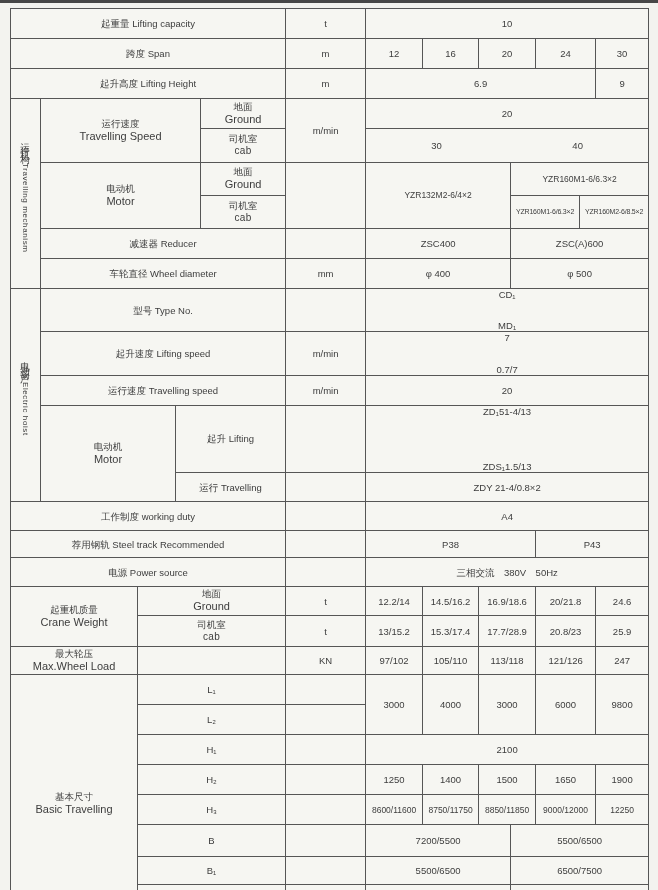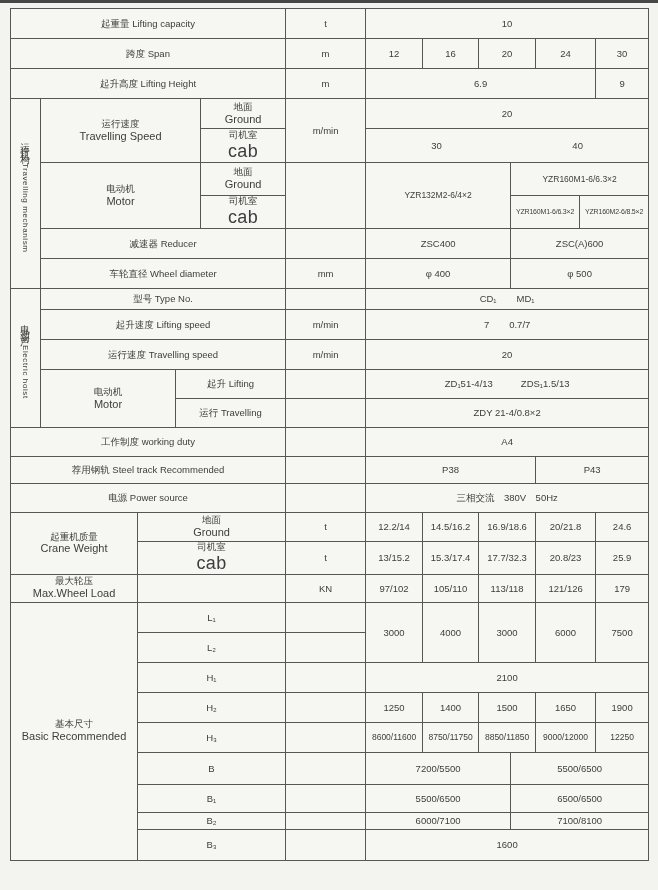--- a/index.html
+++ b/index.html
@@ -24,34 +24,34 @@
     padding:0;
     text-align:center;
     vertical-align:middle;
     font-size:9.5px;
     line-height:1.18;
     overflow:hidden;
     white-space:nowrap;
   }
   .en{font-size:11px;}
   .l2 div{line-height:1.15;}
-  .cab{font-size:18px;letter-spacing:0.3px;}
+  .cab{font-size:10px;letter-spacing:0.3px;}
   .sm{font-size:8.5px;}
   .xs{font-size:7px;letter-spacing:-0.2px;}
   td.vert{vertical-align:middle;}
   .vwrap{display:flex;justify-content:center;align-items:center;}
   .vtext{
     writing-mode:vertical-rl;
     text-orientation:mixed;
     display:inline-block;
   }
   .vtext .zh-v{font-size:9.5px;letter-spacing:4px;}
   .vtext .en-v{font-size:8px;letter-spacing:0.6px;padding-top:9px;}
-  .pair{display:flex;justify-content:center;align-items:center;gap:20px;}
-  .pair-w{gap:28px;}
+  .pair{display:flex;justify-content:center;align-items:center;gap:20px;flex-direction:column;}
+  .pair-w{gap:44px;}
   .halves{display:flex;width:100%;}
   .halves>span{flex:1;text-align:center;}
 </style>
 </head>
 <body>
 
 <div class="top-line"></div>
 
 <table class="spec">
   <colgroup>
@@ -279,55 +279,55 @@
   <tr style="height:31px">
     <td colspan="3">
       <div class="l2">
         <div>司机室</div>
         <div class="cab">cab</div>
       </div>
     </td>
     <td>t</td>
     <td>13/15.2</td>
     <td>15.3/17.4</td>
-    <td colspan="2">17.7/32.3</td>
+    <td colspan="2">17.7/28.9</td>
     <td colspan="2">20.8/23</td>
     <td>25.9</td>
   </tr>
 
   <tr style="height:28px">
     <td colspan="2">
       <div class="l2">
         <div>最大轮压</div>
         <div class="en">Max.Wheel Load</div>
       </div>
     </td>
     <td colspan="3"></td>
     <td>KN</td>
     <td>97/102</td>
     <td>105/110</td>
     <td colspan="2">113/118</td>
     <td colspan="2">121/126</td>
-    <td>179</td>
+    <td>247</td>
   </tr>
 
   <tr style="height:30px">
     <td colspan="2" rowspan="9">
       <div class="l2">
         <div>基本尺寸</div>
-        <div class="en">Basic Recommended</div>
+        <div class="en">Basic Travelling</div>
       </div>
     </td>
     <td colspan="3">L₁</td>
     <td></td>
     <td rowspan="2">3000</td>
     <td rowspan="2">4000</td>
     <td colspan="2" rowspan="2">3000</td>
     <td colspan="2" rowspan="2">6000</td>
-    <td rowspan="2">7500</td>
+    <td rowspan="2">9800</td>
   </tr>
 
   <tr style="height:30px">
     <td colspan="3">L₂</td>
     <td></td>
   </tr>
 
   <tr style="height:30px">
     <td colspan="3">H₁</td>
     <td></td>
@@ -358,21 +358,21 @@
     <td colspan="3">B</td>
     <td></td>
     <td colspan="3">7200/5500</td>
     <td colspan="4">5500/6500</td>
   </tr>
 
   <tr style="height:28px">
     <td colspan="3">B₁</td>
     <td></td>
     <td colspan="3">5500/6500</td>
-    <td colspan="4">6500/6500</td>
+    <td colspan="4">6500/7500</td>
   </tr>
 
   <tr style="height:17px">
     <td colspan="3">B₂</td>
     <td></td>
     <td colspan="3">6000/7100</td>
     <td colspan="4">7100/8100</td>
   </tr>
 
   <tr style="height:31px">

